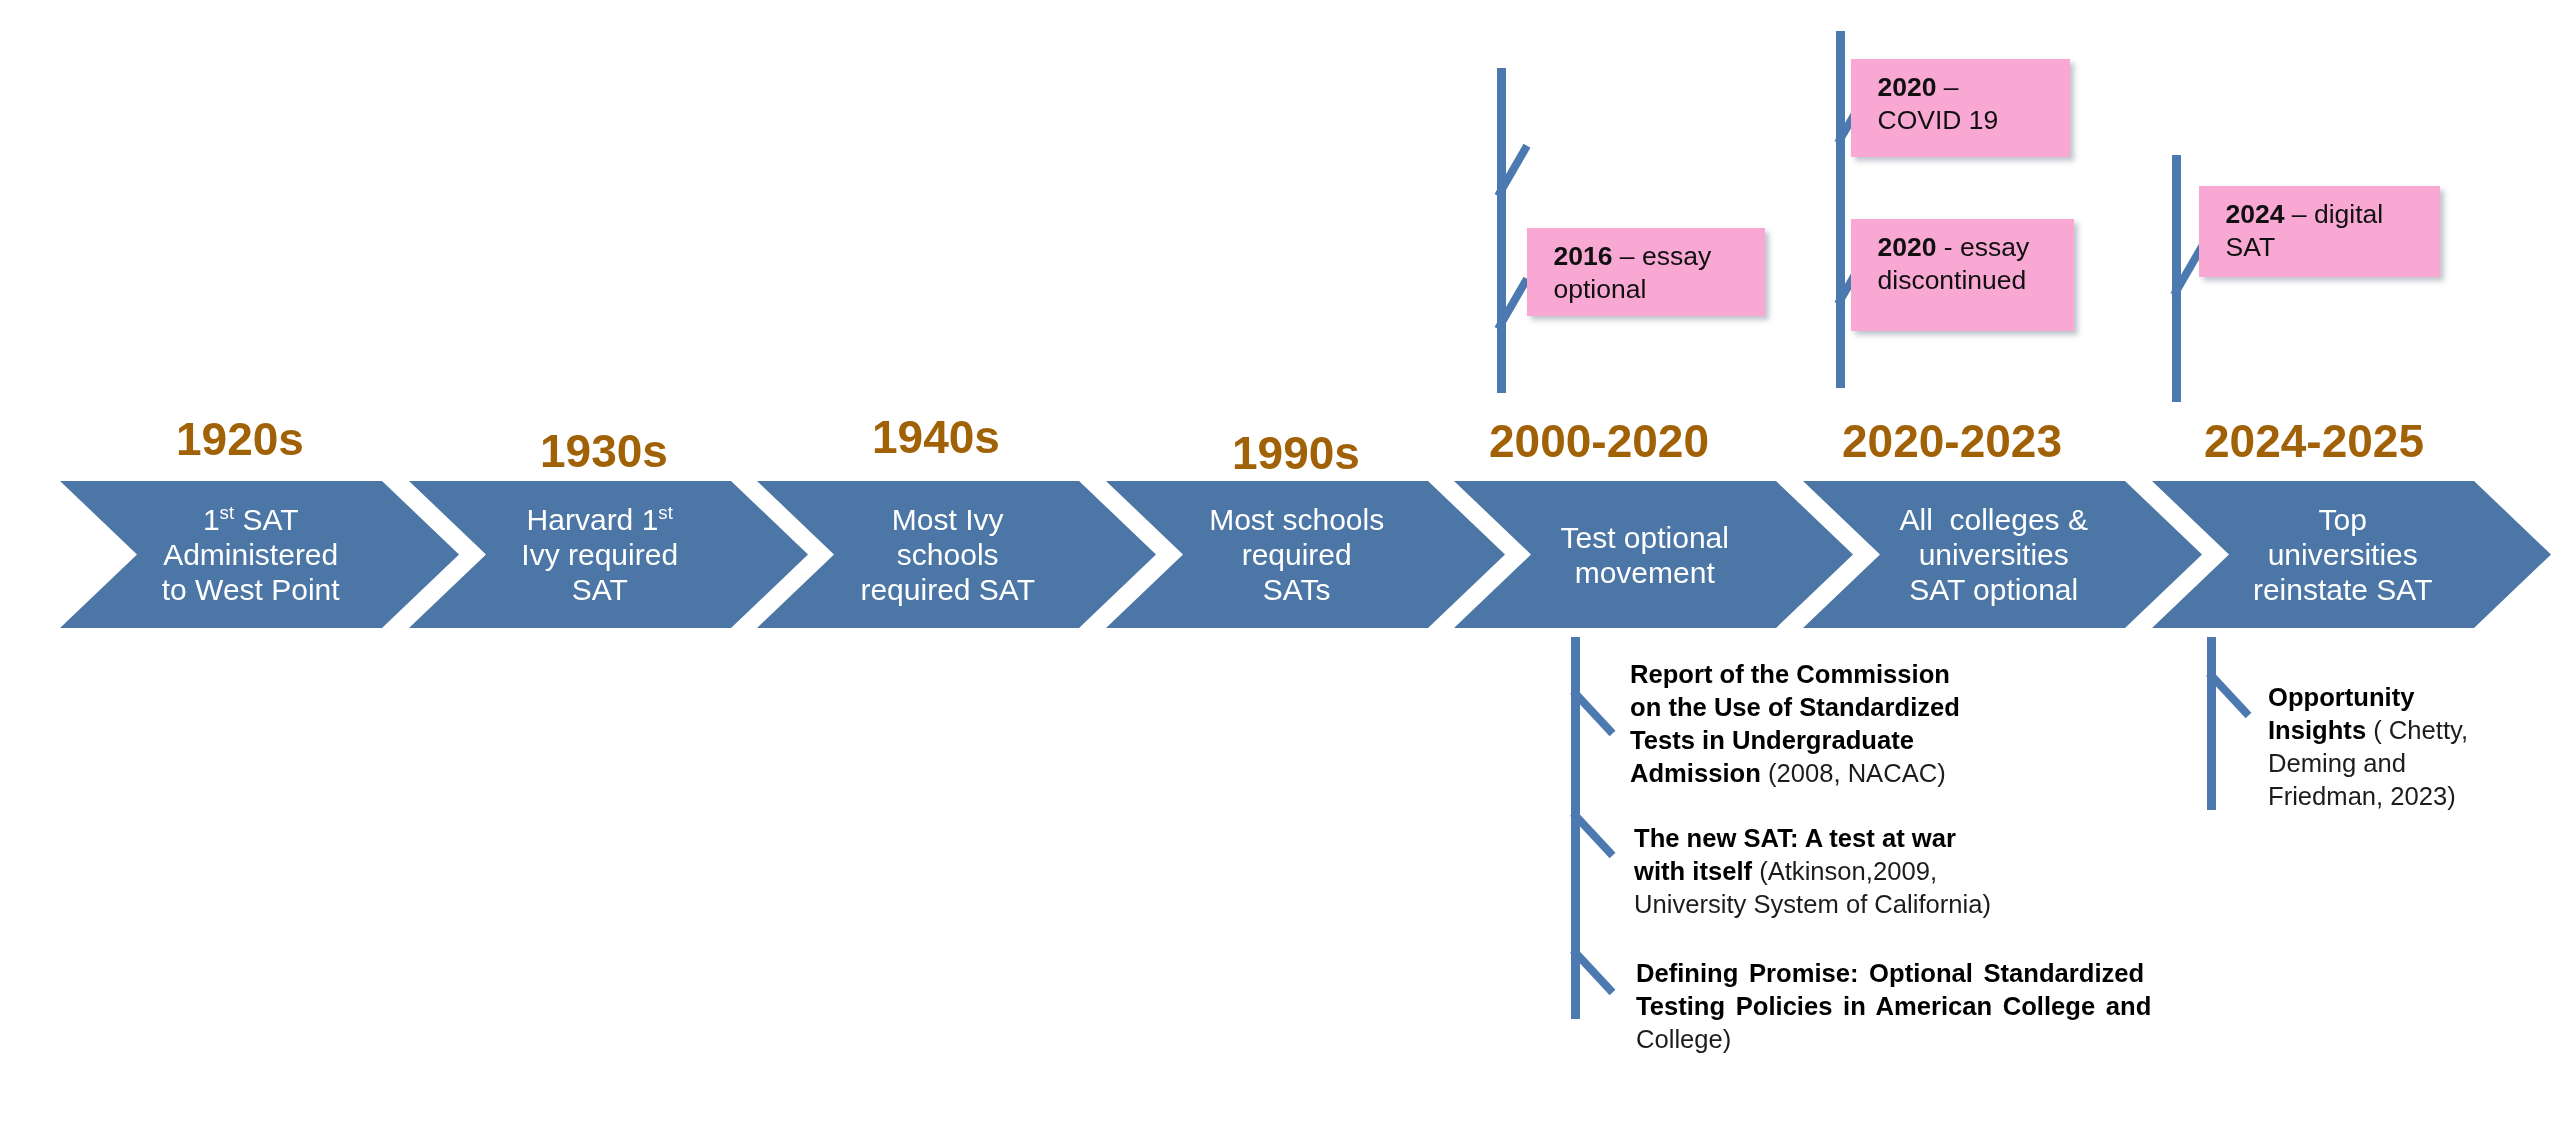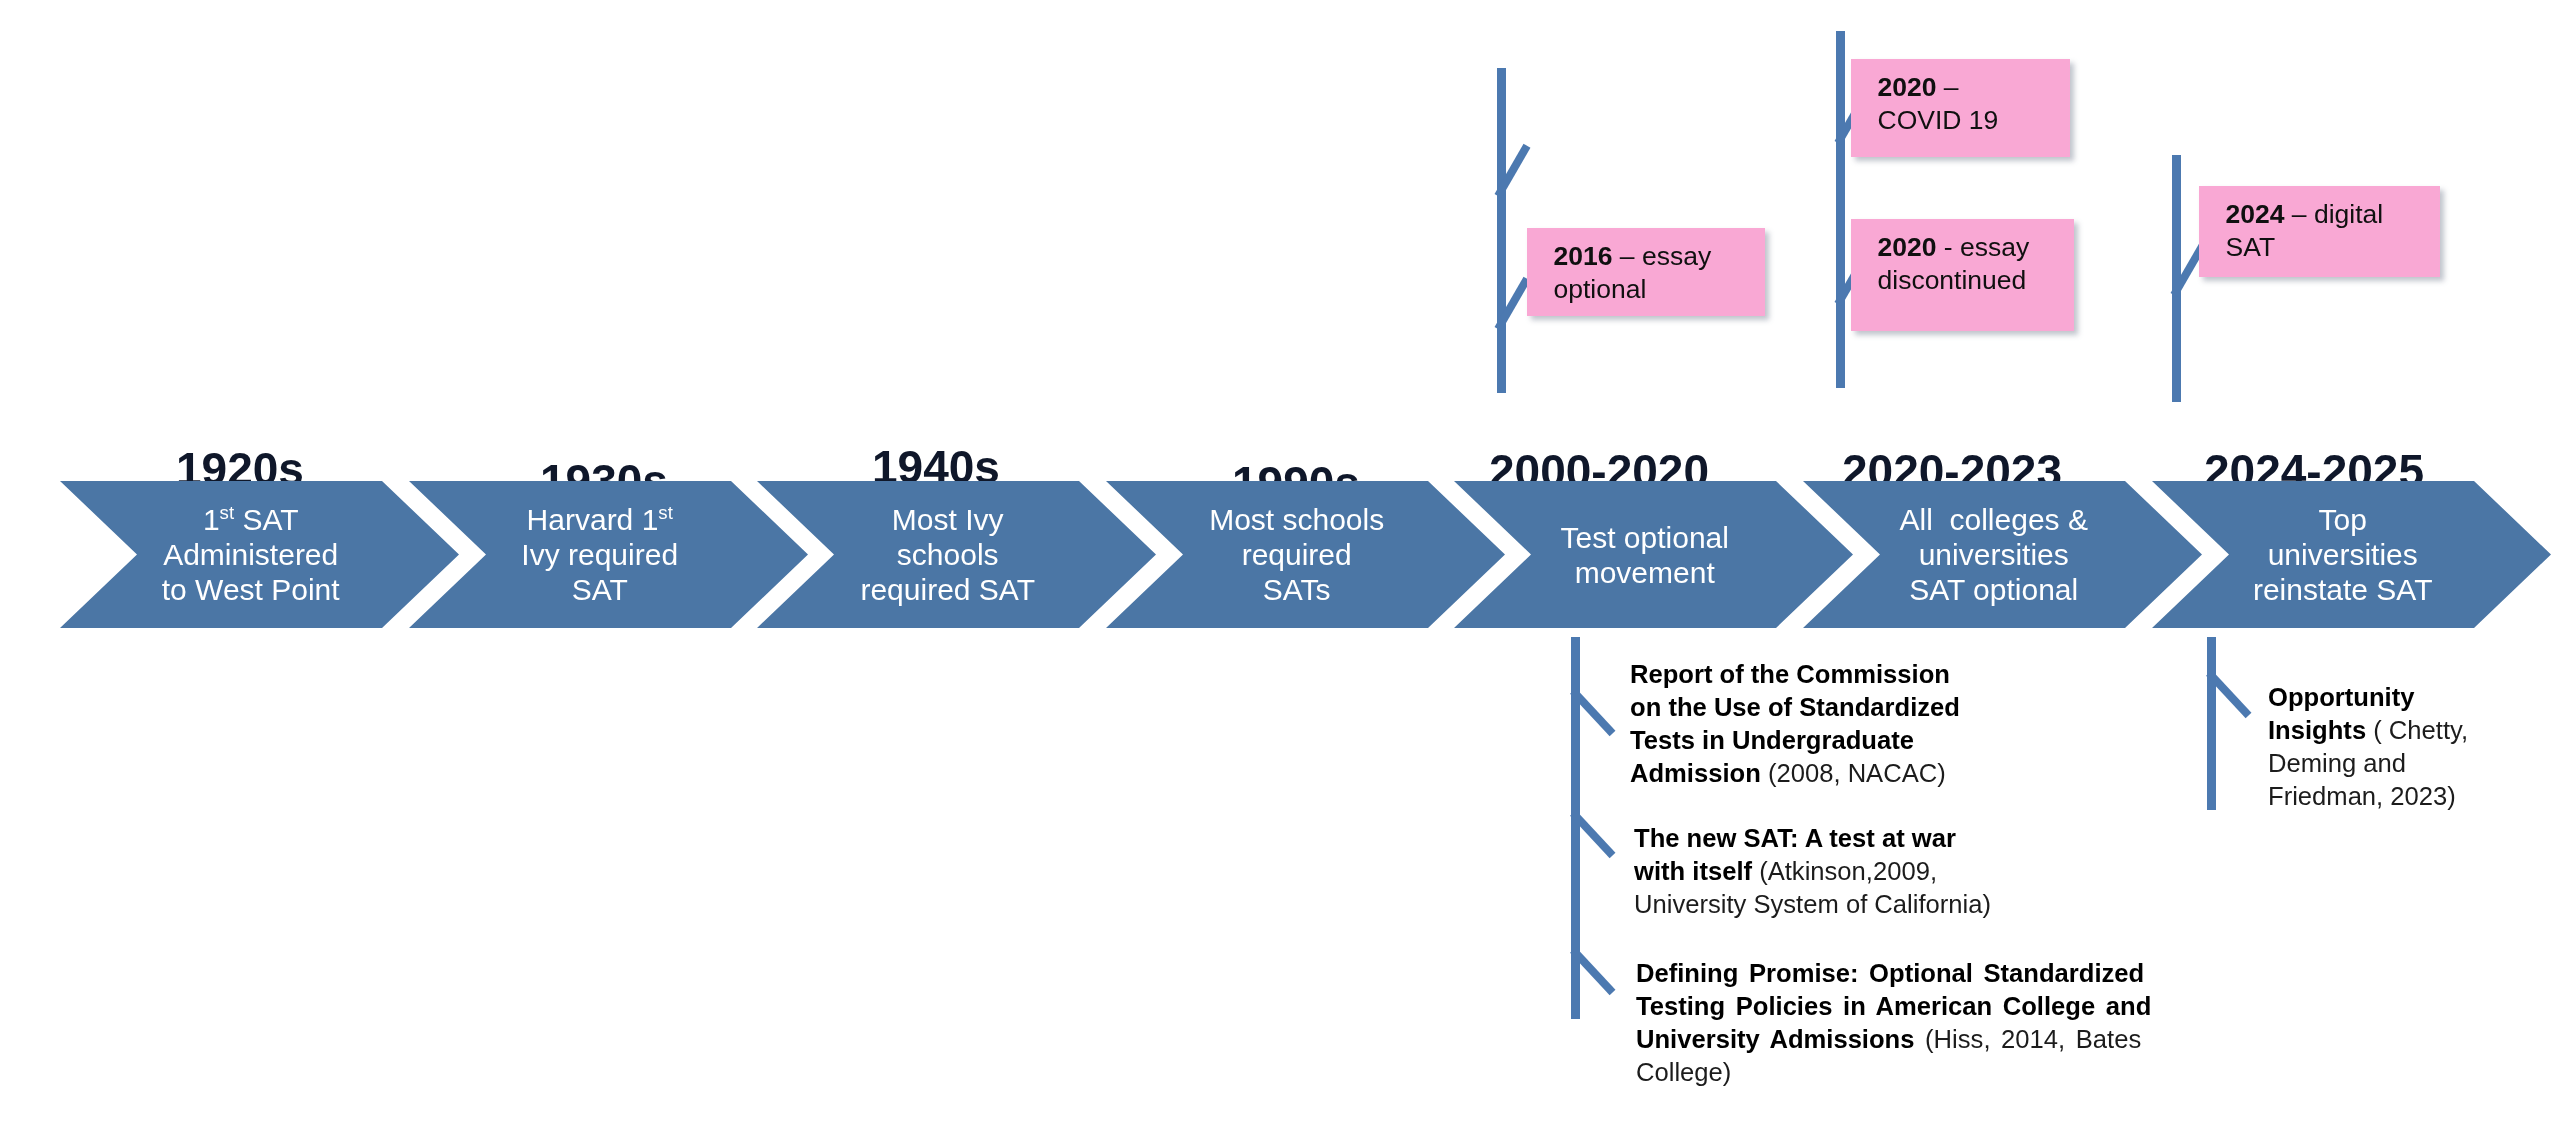--- a/index.html
+++ b/index.html
@@ -1,21 +1,21 @@
 <!DOCTYPE html>
 <html style="font-size:14px"><head>
 <meta charset="utf-8">
 <style>
   html,body{margin:0;padding:0;background:#ffffff;}
   .canvas{position:relative;width:2576px;height:1127px;background:#ffffff;overflow:hidden;
           font-family:"Liberation Sans", sans-serif;}
 
   
   .era{position:absolute;transform:translateX(-50%);font-size:46px;font-weight:bold;
-       color:#0f172a;white-space:nowrap;line-height:49px;margin-top:30px;}
+       color:#a16207;white-space:nowrap;line-height:49px;}
 
   
   .chevron{position:absolute;top:481px;width:399px;height:147px;background:#4B76A5;
            clip-path:polygon(0 0, 322px 0, 100% 50%, 322px 100%, 0 100%, 77px 50%);
            display:flex;flex-direction:column;align-items:center;justify-content:center;
            color:#ffffff;font-size:30px;line-height:35px;text-align:center;
            padding-right:17.6px;box-sizing:border-box;}
   .chevron .ln{white-space:pre;}
   .chevron sup{font-size:0.62em;line-height:0;vertical-align:super;}
 
@@ -129,21 +129,20 @@
     <div><span class="b">Admission</span><span class="r"> (2008, NACAC)</span></div>
   </div>
   <div class="note" style="left:1634px;top:822px;width:424px">
     <div><span class="b">The new SAT: A test at war</span><span class="r"></span></div>
     <div><span class="b">with itself</span><span class="r"> (Atkinson,2009,</span></div>
     <div><span class="b"></span><span class="r">University System of California)</span></div>
   </div>
   <div class="note just" style="left:1636px;top:957px;width:582px">
     <div><span class="b">Defining Promise: Optional Standardized</span><span class="r"></span></div>
     <div><span class="b">Testing Policies in American College and</span><span class="r"></span></div>
-    <div><span class="b">University Admissions</span><span class="r"> (Hiss, 2014, Bates</span></div>
     <div><span class="b"></span><span class="r">College)</span></div>
   </div>
   <div class="note" style="left:2268px;top:681px;width:247px">
     <div><span class="b">Opportunity</span><span class="r"></span></div>
     <div><span class="b">Insights</span><span class="r"> ( Chetty,</span></div>
     <div><span class="b"></span><span class="r">Deming and</span></div>
     <div><span class="b"></span><span class="r">Friedman, 2023)</span></div>
   </div>
 
 </div>

